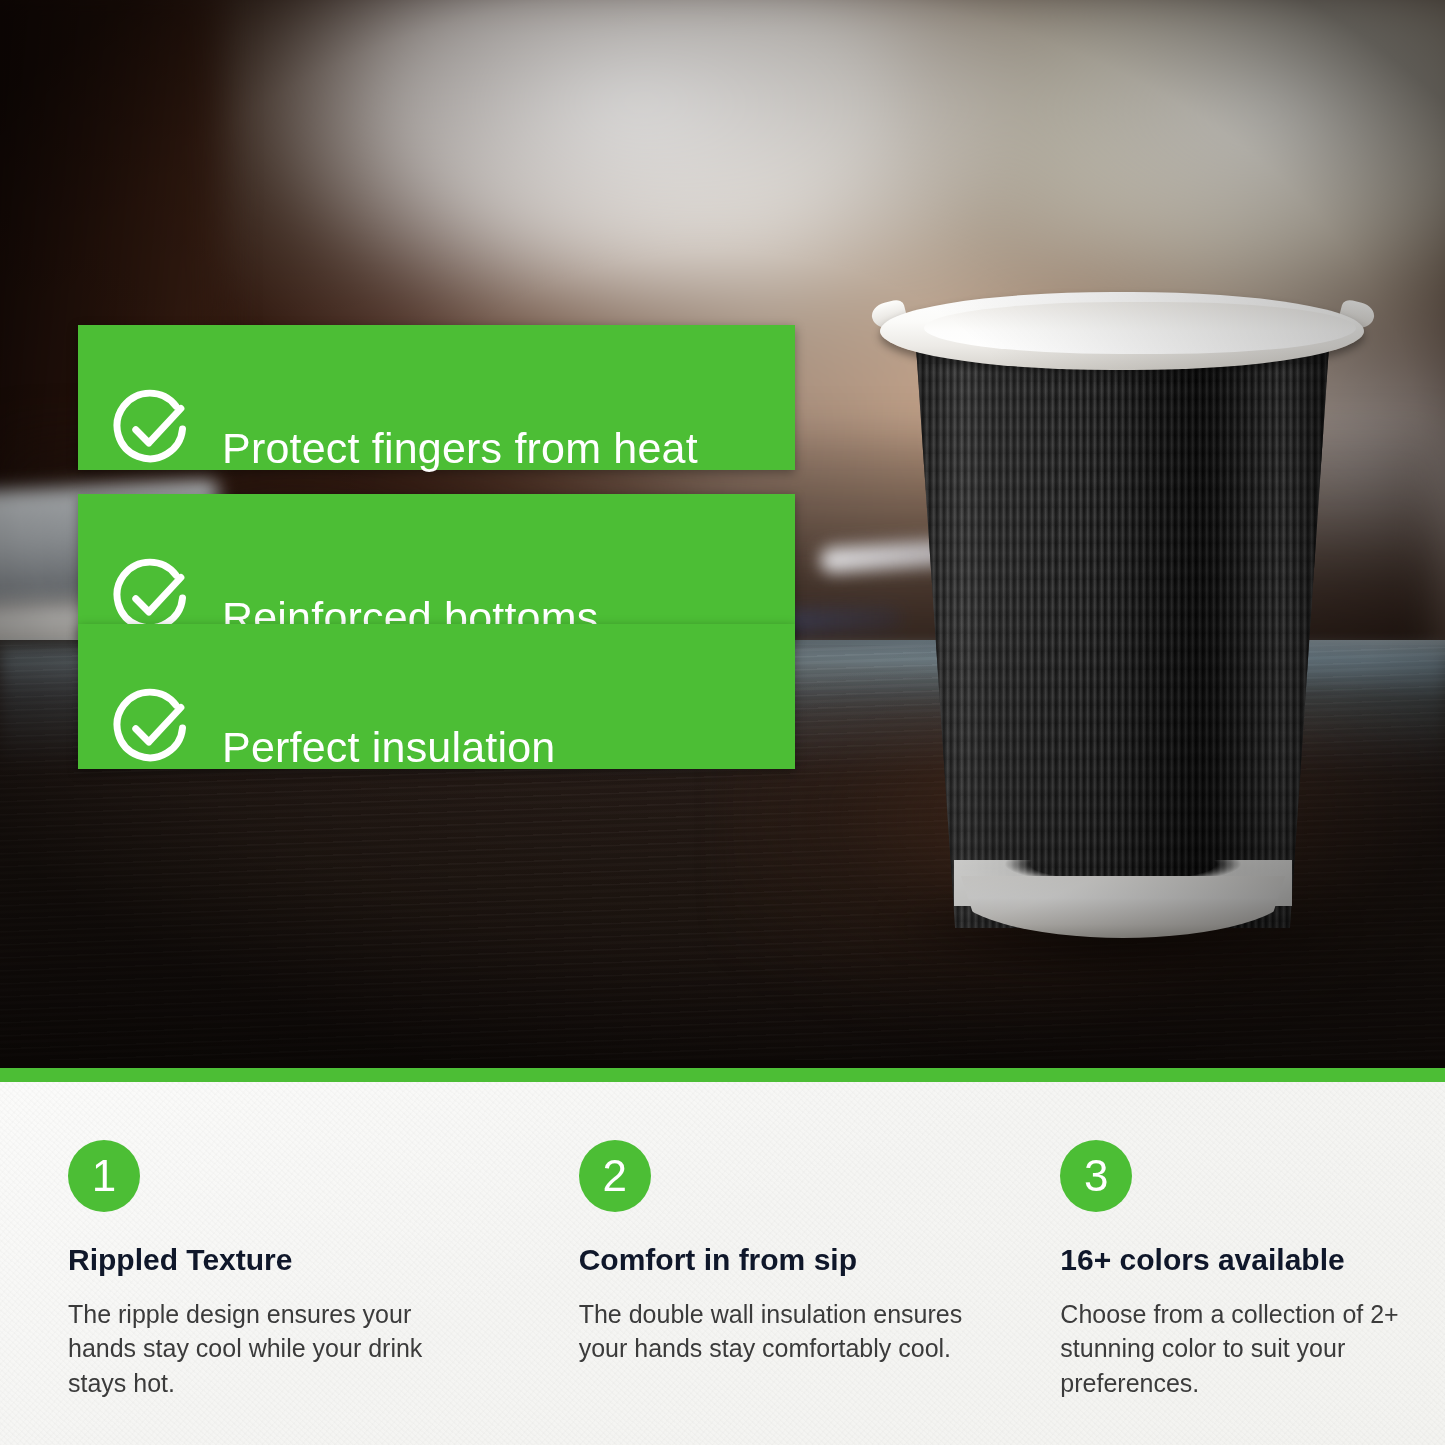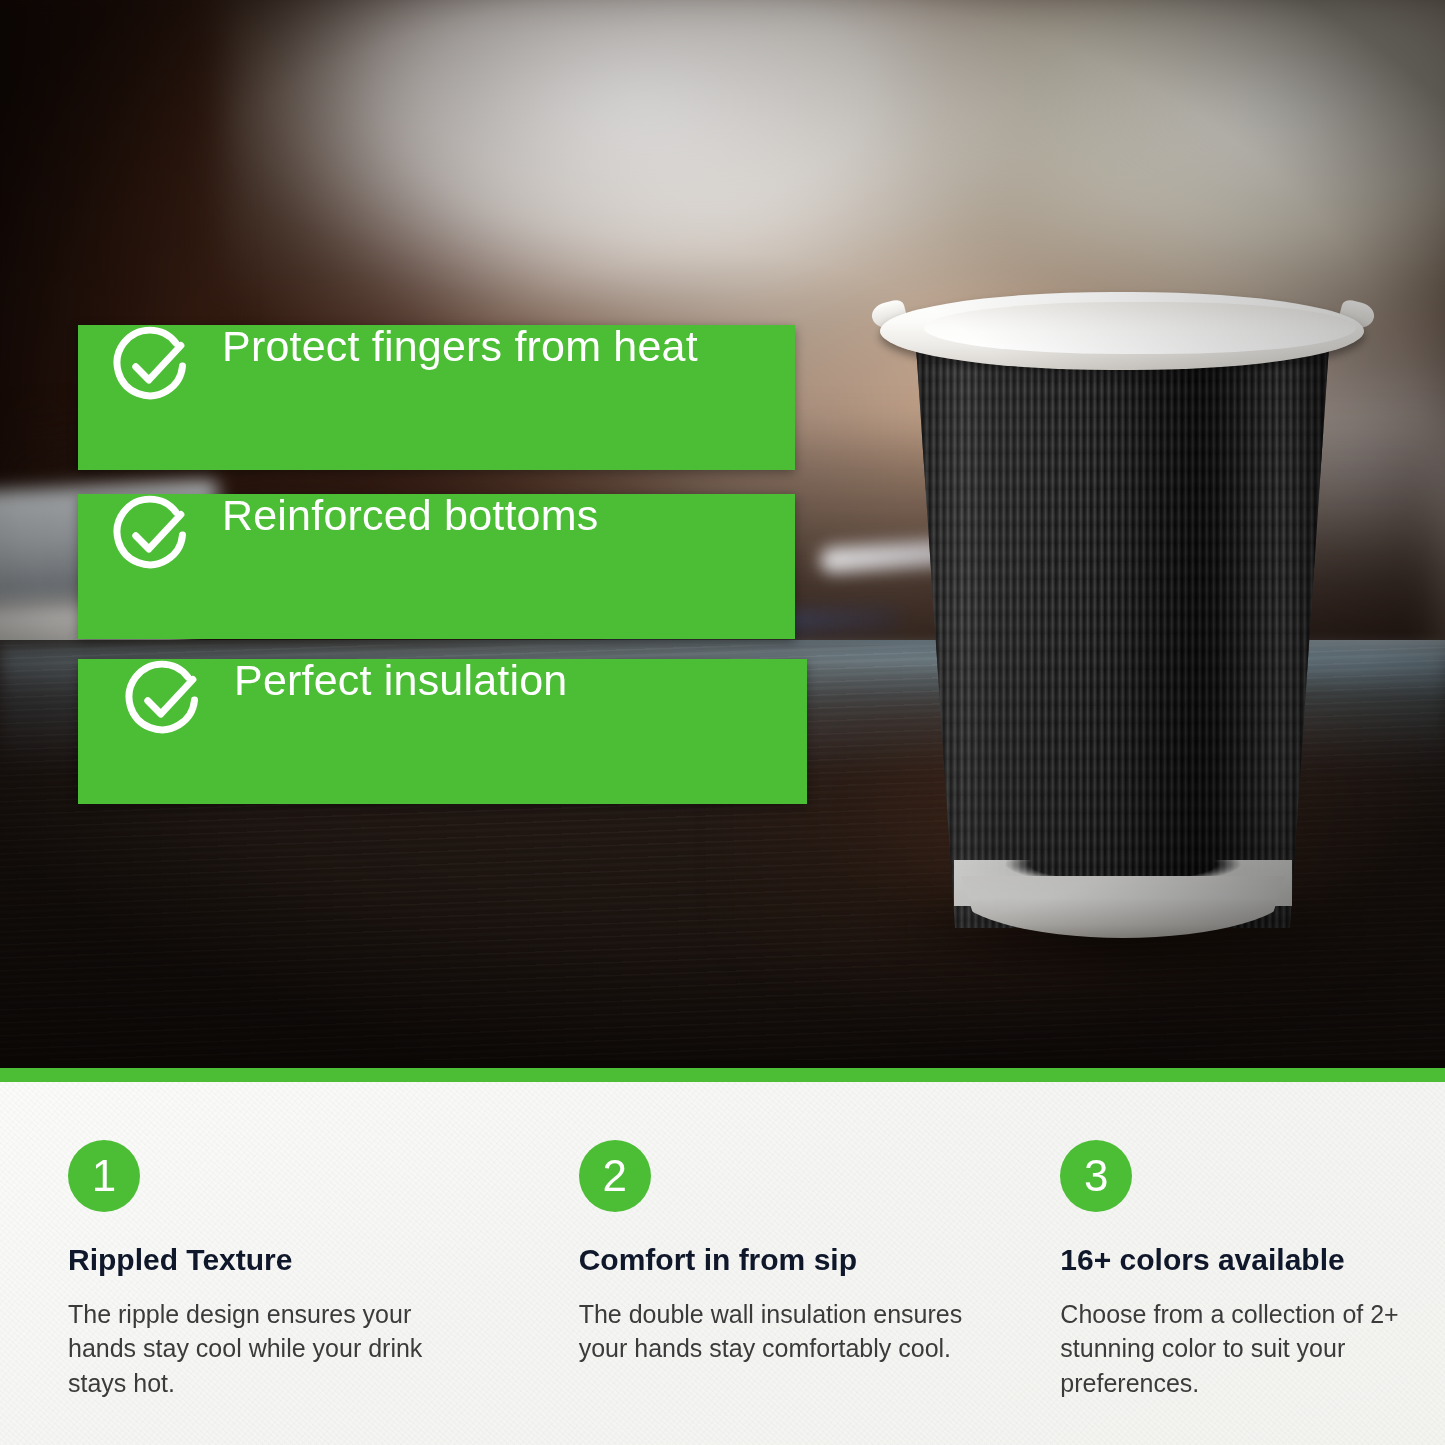--- a/index.html
+++ b/index.html
@@ -261,26 +261,26 @@
   }
 
   
   .banner {
     position: absolute;
     left: 78px;
     width: 717px;
     height: 145px;
     background: #4cbe35;
     display: flex;
-    align-items: flex-start;
+    align-items: flex-end;
     box-shadow: 0 3px 10px rgba(0,0,0,0.35);
   }
   .banner-1 { top: 325px; }
   .banner-2 { top: 494px; }
-  .banner-3 { top: 659px; padding-left: 12px; }
+  .banner-3 { top: 624px; }
 
   .check-icon {
     margin-left: 34px;
     width: 82px;
     height: 82px;
     flex: 0 0 82px;
   }
   .banner-text {
     margin-left: 28px;
     color: #ffffff;

